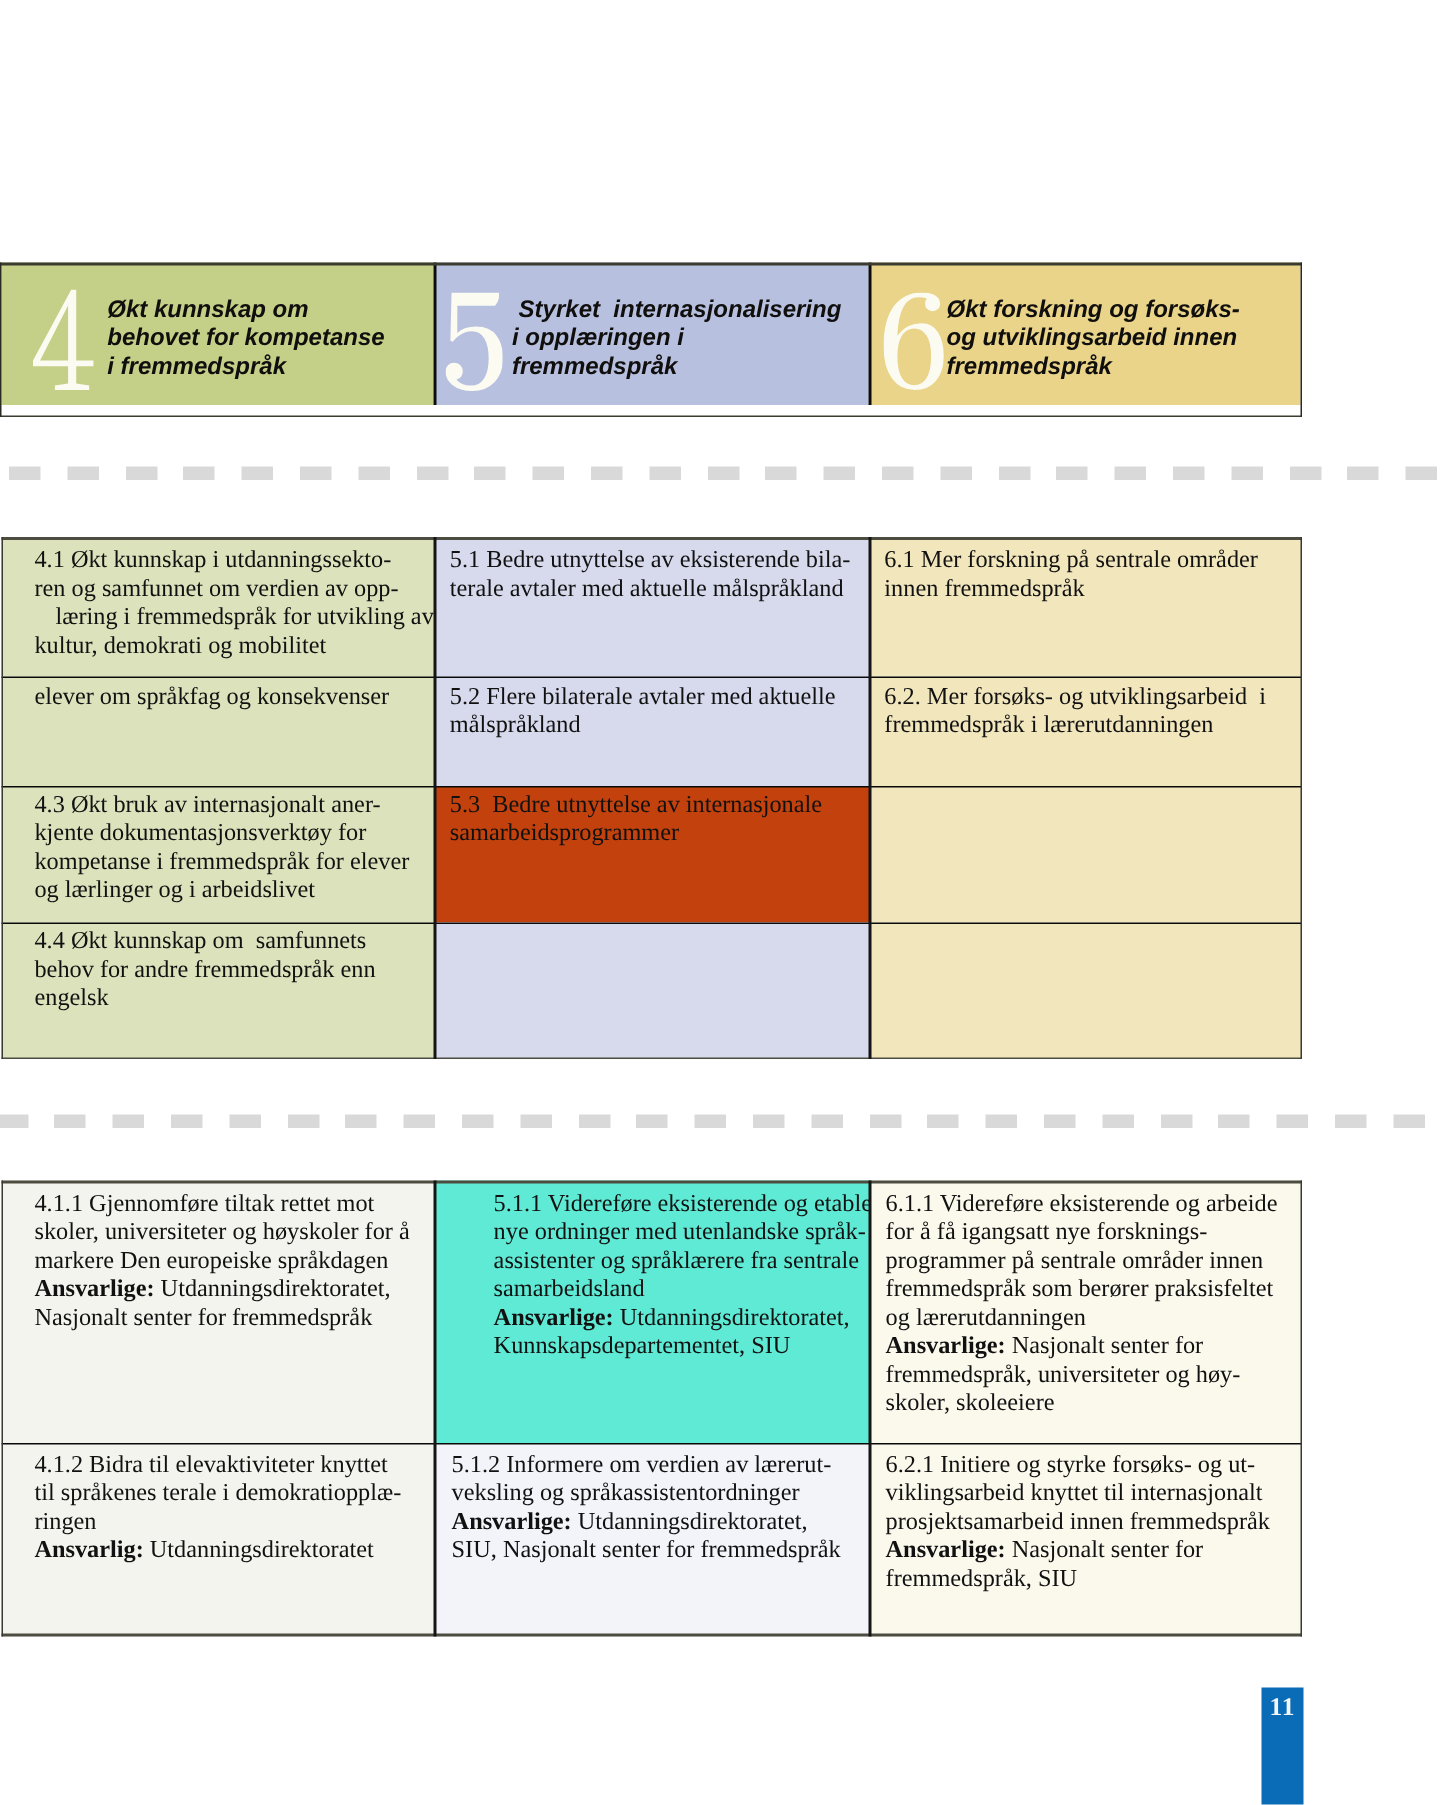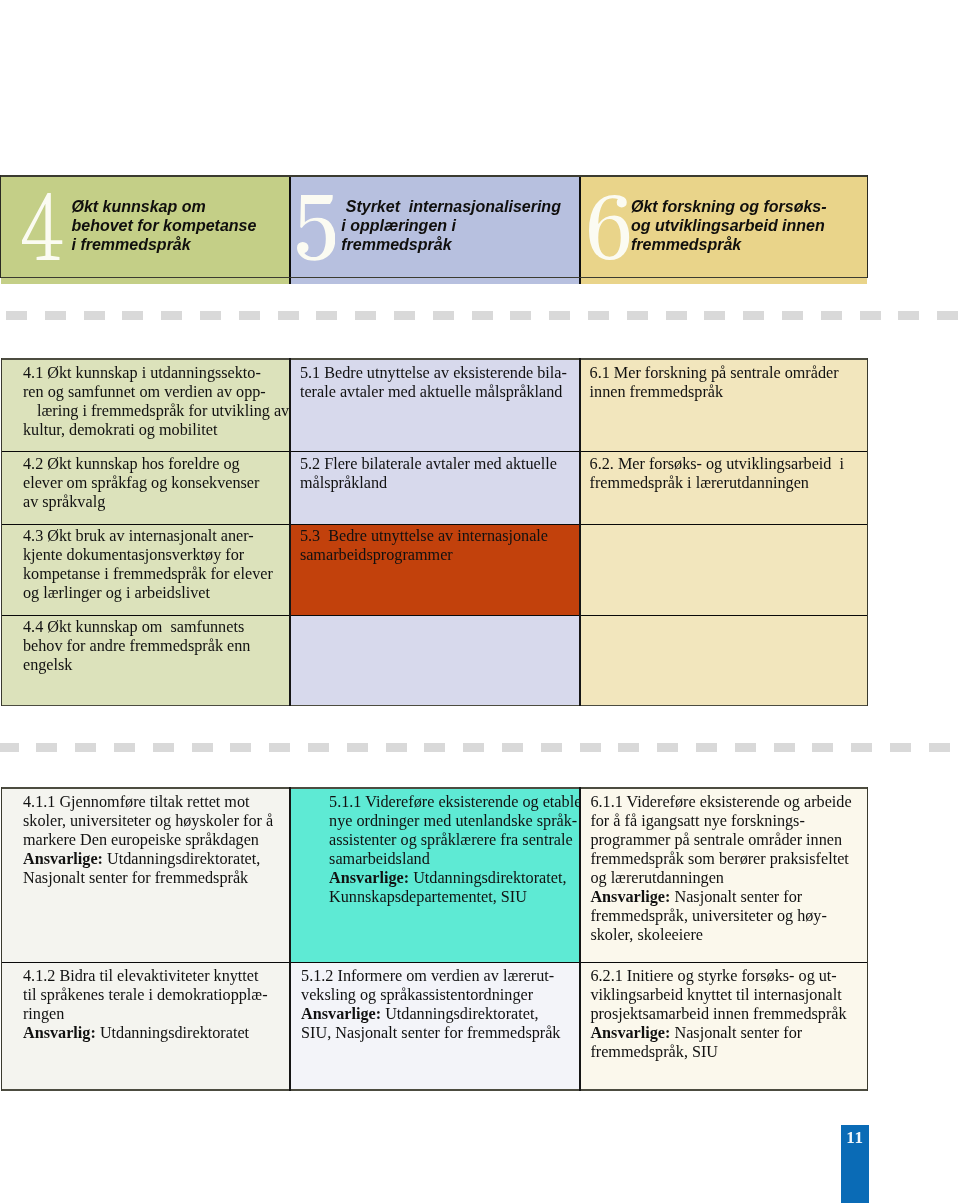--- a/index.html
+++ b/index.html
@@ -6,21 +6,21 @@
   html,body{margin:0;padding:0;}
   body{
     width:960px; height:1203px; background:#ffffff;
     font-family:"Liberation Serif", serif;
     position:relative; overflow:hidden;
   }
   .page{position:absolute; inset:0; width:960px; height:1203px;}
 
   
   .banner{
-    position:absolute; left:0px; top:175px; width:868px; height:109px;
+    position:absolute; left:0px; top:175px; width:868px; height:95px;
   }
   .bcell{ position:absolute; top:0; height:100%; overflow:hidden;}
   .bdiv{ position:absolute; top:0; bottom:0; width:2.25px; background:#0d0d0d; }
   .bedge-h{ position:absolute; height:1.5px; background:#3b3b30; }
   .bedge-v{ position:absolute; width:1.3px; background:#2a2a22; }
   .bnum{
     position:absolute; display:block; line-height:0;
     font-size:0; color:transparent;
   }
   .bnum svg{ display:block; }
@@ -123,21 +123,21 @@
       <div class="dash" style="left: 820.8px;"></div>
       <div class="dash" style="left: 859.6px;"></div>
       <div class="dash" style="left: 898.4px;"></div>
       <div class="dash" style="left: 937.2px;"></div>
     </div>
   <div class="tbl" id="tbl1" style="left: 0.6px; top: 358px; width: 867.6px; height: 348.4px;">
       <div class="tcell" style="left: 0px; top: 0px; width: 289.3px; height: 92.5px; background: rgb(220, 226, 187);">
         <span class="txt" style="padding-left: 22.4px; padding-top: 5.5px;"><span style="display: block;">4.1 Økt kunnskap i utdanningssekto-</span><span style="display: block;">ren og samfunnet om verdien av opp-</span><span style="display: block; margin-left: 14px;">læring i fremmedspråk for utvikling av</span><span style="display: block;">kultur, demokrati og mobilitet</span></span>
       </div>
       <div class="tcell" style="left: 0px; top: 92.5px; width: 289.3px; height: 73px; background: rgb(220, 226, 187);">
-        <span class="txt" style="padding-left: 22.4px; padding-top: 4.7px;"><span style="display: block;">4.2 Økt kunnskap hos foreldre og</span><span style="display: block;">elever om språkfag og konsekvenser</span><span style="display: block;">av språkvalg</span></span>
+        <span class="txt" style="padding-left: 22.4px; padding-top: 4.7px;"><span style="display: block;">elever om språkfag og konsekvenser</span></span>
       </div>
       <div class="tcell" style="left: 0px; top: 165.5px; width: 289.3px; height: 91.3px; background: rgb(220, 226, 187);">
         <span class="txt" style="padding-left: 22.4px; padding-top: 3.8px;"><span style="display: block;">4.3 Økt bruk av internasjonalt aner-</span><span style="display: block;">kjente dokumentasjonsverktøy for</span><span style="display: block;">kompetanse i fremmedspråk for elever</span><span style="display: block;">og lærlinger og i arbeidslivet</span></span>
       </div>
       <div class="tcell" style="left: 0px; top: 256.8px; width: 289.3px; height: 91.6px; background: rgb(220, 226, 187);">
         <span class="txt" style="padding-left: 22.4px; padding-top: 3.5px;"><span style="display: block;">4.4 Økt kunnskap om  samfunnets</span><span style="display: block;">behov for andre fremmedspråk enn</span><span style="display: block;">engelsk</span></span>
       </div>
       <div class="tcell" style="left: 289.3px; top: 0px; width: 290px; height: 92.5px; background: rgb(215, 217, 236);">
         <span class="txt" style="padding-left: 10px; padding-top: 5.5px;"><span style="display: block;">5.1 Bedre utnyttelse av eksisterende bila-</span><span style="display: block;">terale avtaler med aktuelle målspråkland</span></span>
       </div>

